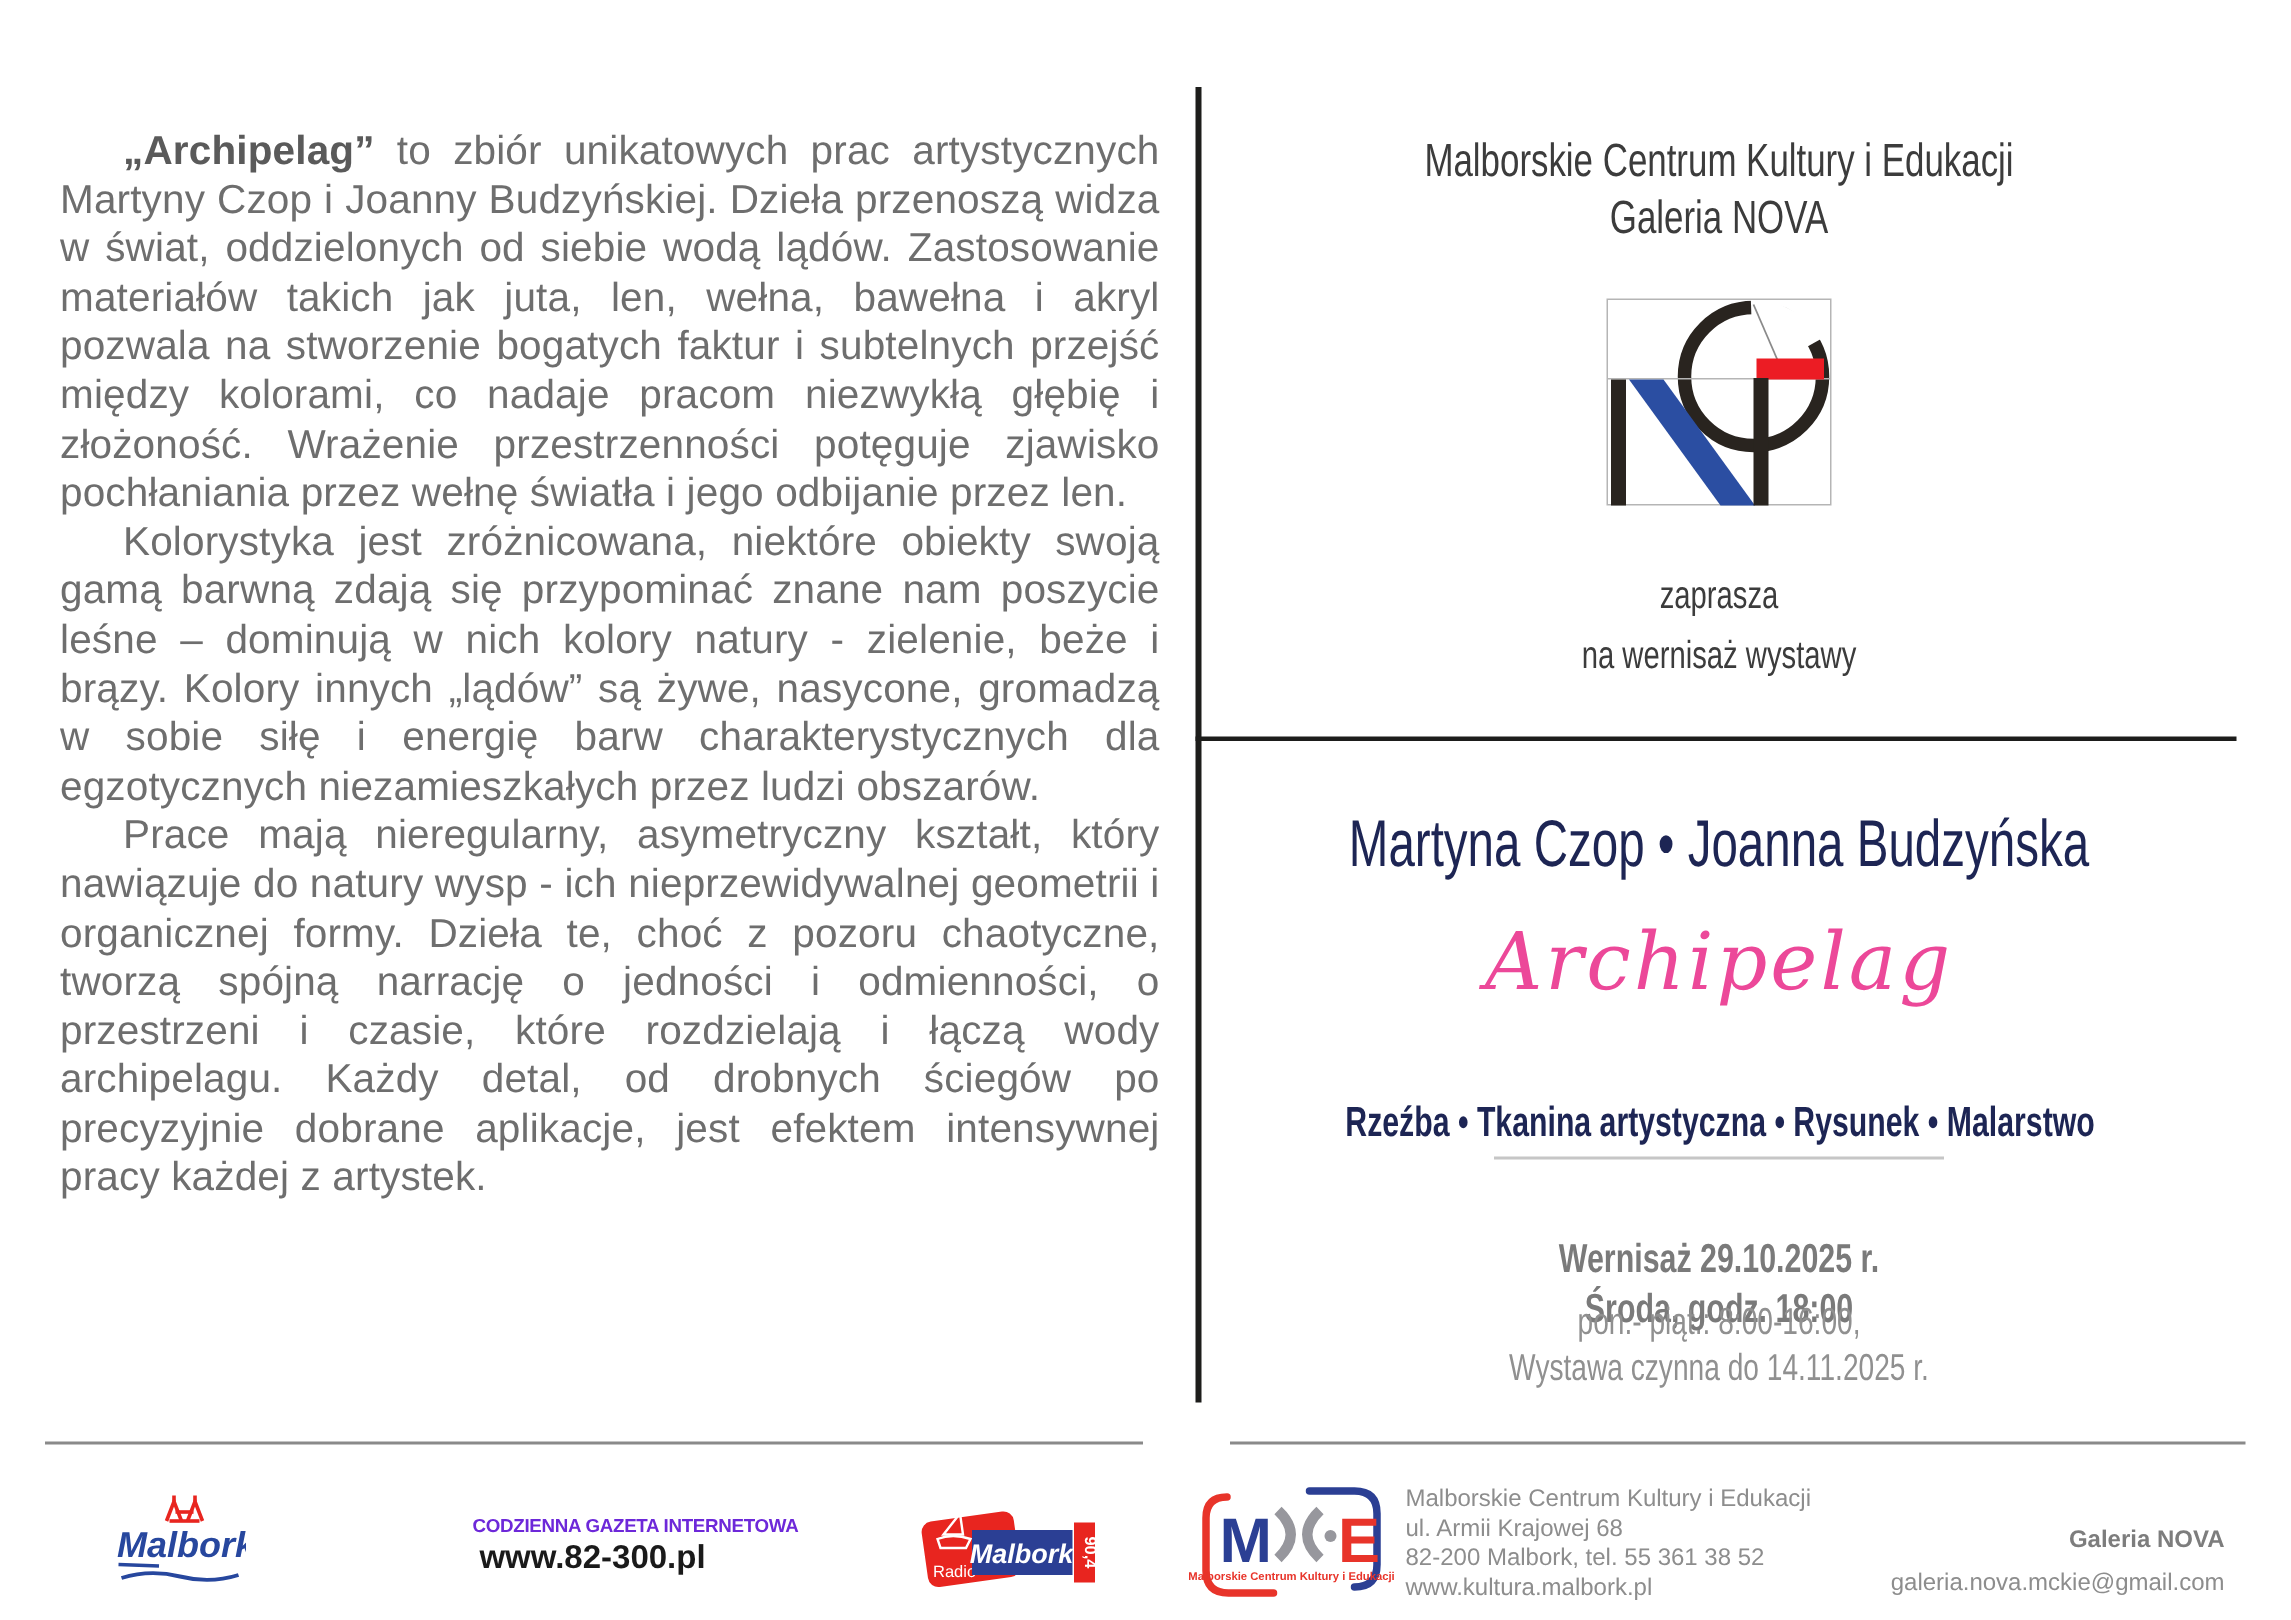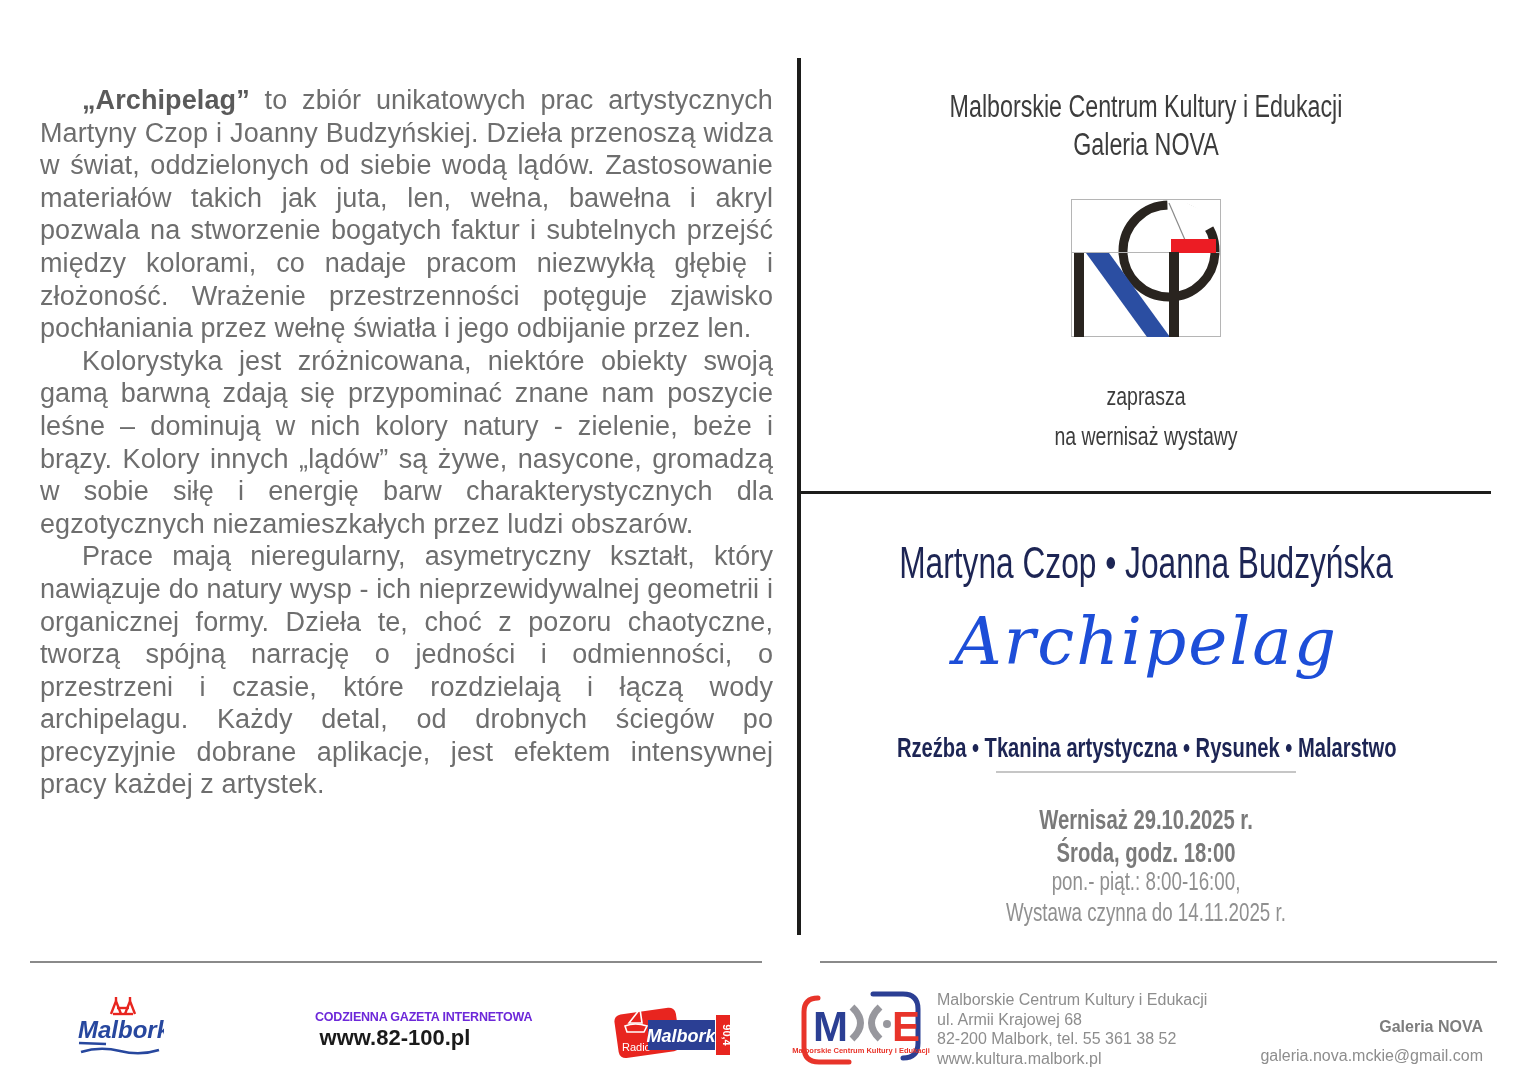--- a/index.html
+++ b/index.html
@@ -23,26 +23,26 @@
   .right-panel { position:absolute; left:800px; top:0; width:692px; text-align:center; }
   .cn { transform:scaleX(0.75); transform-origin:50% 50%; display:block; white-space:nowrap; }
   .org { position:absolute; top:88px; width:100%; font-size:31px; line-height:38px; color:#3c3c3c; }
   .nova-logo-wrap { position:absolute; top:198px; width:100%; text-align:center; }
   .invite { position:absolute; top:376px; width:100%; font-size:26px; line-height:40px; color:#3c3c3c; }
   .artists { position:absolute; top:538px; width:100%; font-size:44px; color:#1d2554;
              transform:scaleX(0.72); transform-origin:50% 50%; white-space:nowrap; }
   .title-script {
     position:absolute; top:582px; width:100%;
     font-family:"DejaVu Serif","Liberation Serif",serif; font-style:italic;
-    font-size:66px; line-height:120px; color:#1d4ed8; letter-spacing:2px; white-space:nowrap;
+    font-size:53px; line-height:120px; color:#ec4899; letter-spacing:2px; white-space:nowrap;
   }
   .disciplines { position:absolute; top:732px; width:100%; font-size:28px; font-weight:bold; color:#1d2554;
                  transform:scaleX(0.72); transform-origin:50% 50%; white-space:nowrap; }
   .sep-rule { position:absolute; top:771px; left:196px; width:300px; height:2px; background:#c6c6c6; }
-  .event-block { position:absolute; top:804px; width:100%; font-size:27px; line-height:33px;
+  .event-block { position:absolute; top:823px; width:100%; font-size:27px; line-height:33px;
                  font-weight:bold; color:#7a7a7a; }
   .hours-block { position:absolute; top:866px; width:100%; font-size:25px; line-height:31px; color:#909090; }
   
   .f-rule-left  { position:absolute; left:30px;  top:961px; width:732px; height:2px; background:#8a8a8a; }
   .f-rule-right { position:absolute; left:820px; top:961px; width:677px; height:2px; background:#8a8a8a; }
   .malbork-logo { position:absolute; left:72px; top:996px; }
   .gazeta-logo { position:absolute; left:315px; top:1010px; width:160px; text-align:center; }
   .gazeta-line1 { font-size:12.5px; font-weight:bold; color:#6d28d9; letter-spacing:-0.2px; white-space:nowrap; }
   .gazeta-line2 { font-size:22px; font-weight:bold; color:#1a1a1a; margin-top:1px; }
   .radio-logo { position:absolute; left:614px; top:1001px; }
@@ -129,21 +129,21 @@
       <line x1="44" y1="5" x2="44" y2="1"></line>
       <line x1="58" y1="5" x2="58" y2="1"></line>
     </g>
     <text x="6" y="42" fill="#27479e" font-size="24" font-weight="bold" font-style="italic">Malbork</text>
     <path d="M7 47 L34 48" stroke="#27479e" stroke-width="2.4" fill="none"></path>
     <path d="M9 56 Q28 50 48 55 T 87 54" stroke="#27479e" stroke-width="2.6" fill="none"></path>
   </svg>
 
   <div class="gazeta-logo">
     <div class="gazeta-line1">CODZIENNA GAZETA INTERNETOWA</div>
-    <div class="gazeta-line2">www.82-100.pl</div>
+    <div class="gazeta-line2">www.82-300.pl</div>
   </div>
 
   <svg class="radio-logo" width="122" height="66" viewBox="0 0 122 66">
     <g transform="rotate(-8 32 30)">
       <rect x="2" y="10" width="62" height="44" rx="7" fill="#e8251f"></rect>
     </g>
     <g stroke="#ffffff" stroke-width="1.6" fill="none">
       <path d="M15 22 L26 8 L28 22 Z"></path>
       <path d="M11 25 Q21 21 33 25 L30 31 L13 31 Z"></path>
     </g>

